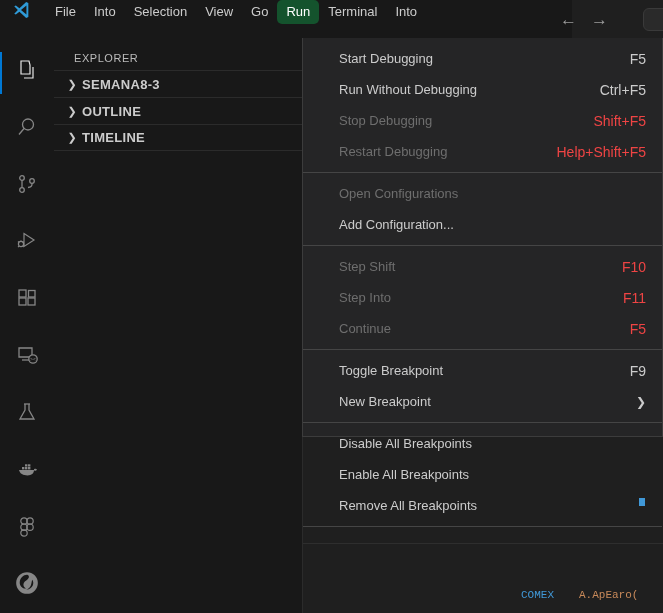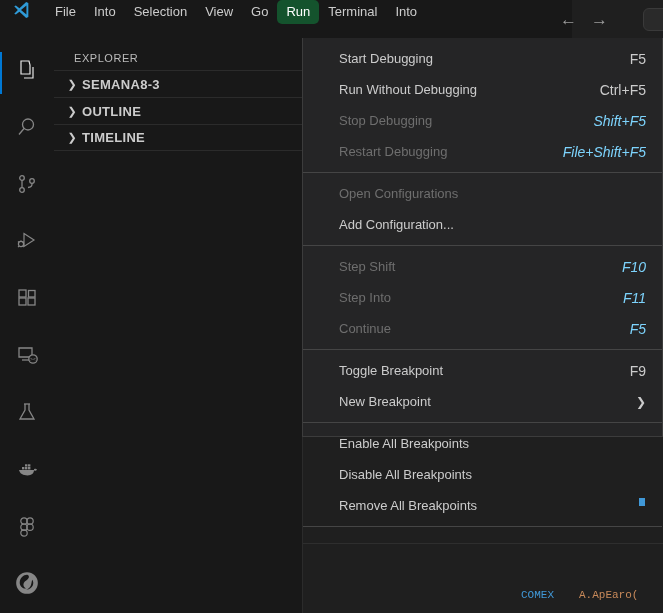--- a/index.html
+++ b/index.html
@@ -108,21 +108,21 @@
   .menu-item {
     height: 31px;
     display: flex; align-items: center;
     padding: 0 16px 0 36px;
     font-size: 13px; color: #cccccc;
     white-space: nowrap;
   }
   .menu-item.disabled { color: #6e6e6e; gap: 22px; }
   .menu-item .mi-label { flex: 1 1 auto; }
   .menu-item .mi-key { color: #cccccc; font-size: 14px; margin-left: 9px; }
-  .menu-item.disabled .mi-key { color: #7dd3fc; font-style: italic; }
+  .menu-item.disabled .mi-key { color: #ef4444; }
   .menu-item .mi-sub { color: #cccccc; font-size: 12px; margin-left: 20px; }
   .menu-sep {
     height: 1px; background: #454545;
     margin: 5px 0; width: 100%;
   }
 </style>
 </head>
 <body>
 
 <div id="app">
@@ -296,21 +296,21 @@
     <div class="menu-item">
       <span class="mi-label">Run Without Debugging</span>
       <span class="mi-key">Ctrl+F5</span>
     </div>
     <div class="menu-item disabled">
       <span class="mi-label">Stop Debugging</span>
       <span class="mi-key">Shift+F5</span>
     </div>
     <div class="menu-item disabled">
       <span class="mi-label">Restart Debugging</span>
-      <span class="mi-key">File+Shift+F5</span>
+      <span class="mi-key">Help+Shift+F5</span>
     </div>
 
     <div class="menu-sep"></div>
 
     <div class="menu-item disabled">
       <span class="mi-label">Open Configurations</span>
     </div>
     <div class="menu-item">
       <span class="mi-label">Add Configuration...</span>
     </div>
@@ -337,26 +337,26 @@
       <span class="mi-key">F9</span>
     </div>
     <div class="menu-item">
       <span class="mi-label">New Breakpoint</span>
       <span class="mi-sub">❯</span>
     </div>
 
     <div class="menu-sep"></div>
 
     <div class="menu-item">
+      <span class="mi-label">Disable All Breakpoints</span>
+    </div>
+    <div class="menu-item">
       <span class="mi-label">Enable All Breakpoints</span>
     </div>
     <div class="menu-item">
-      <span class="mi-label">Disable All Breakpoints</span>
-    </div>
-    <div class="menu-item">
       <span class="mi-label">Remove All Breakpoints</span>
     </div>
 
     <div class="menu-sep"></div>
 
   </div>
 
 </div>
 
 </body></html>

